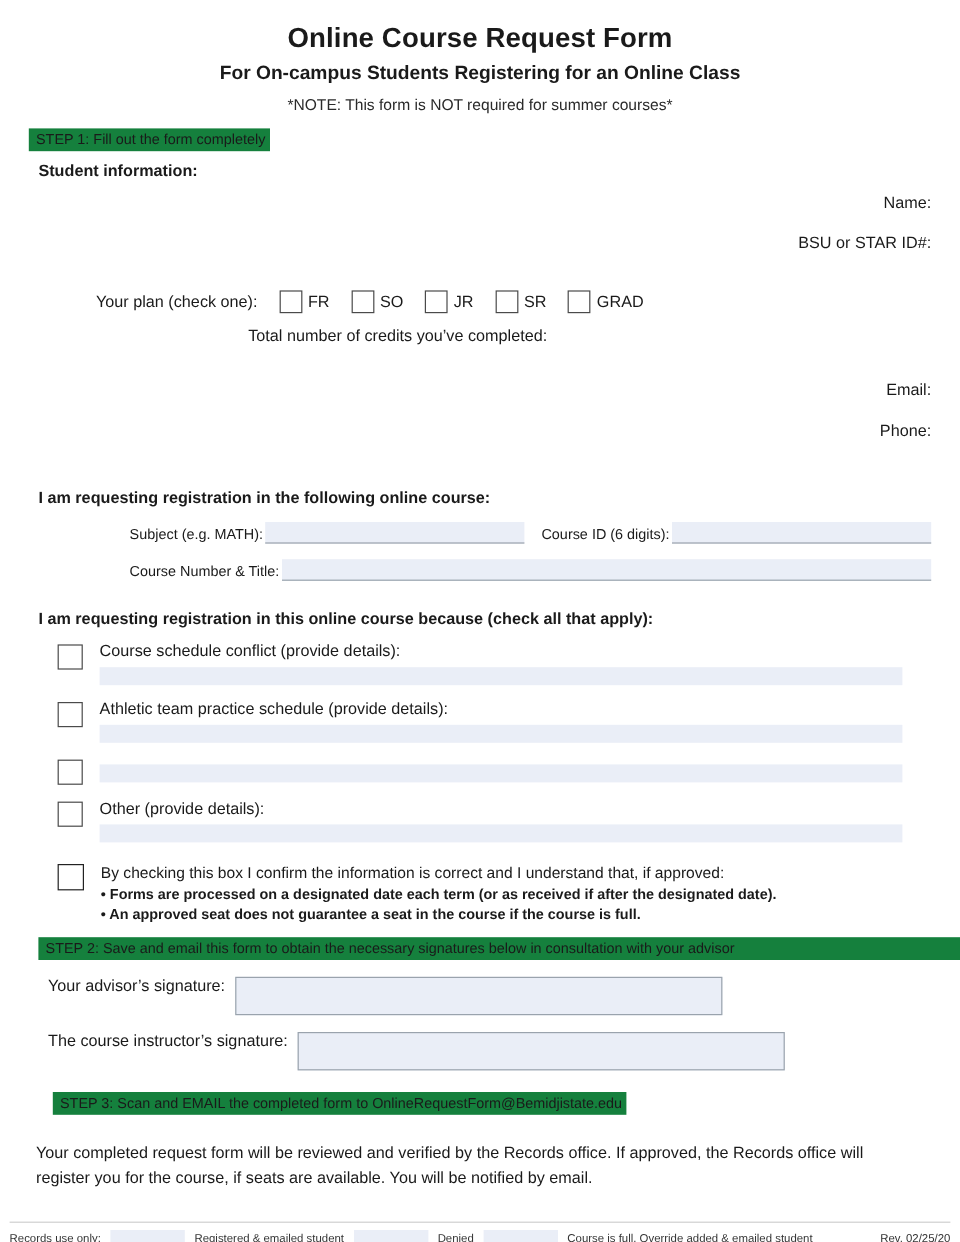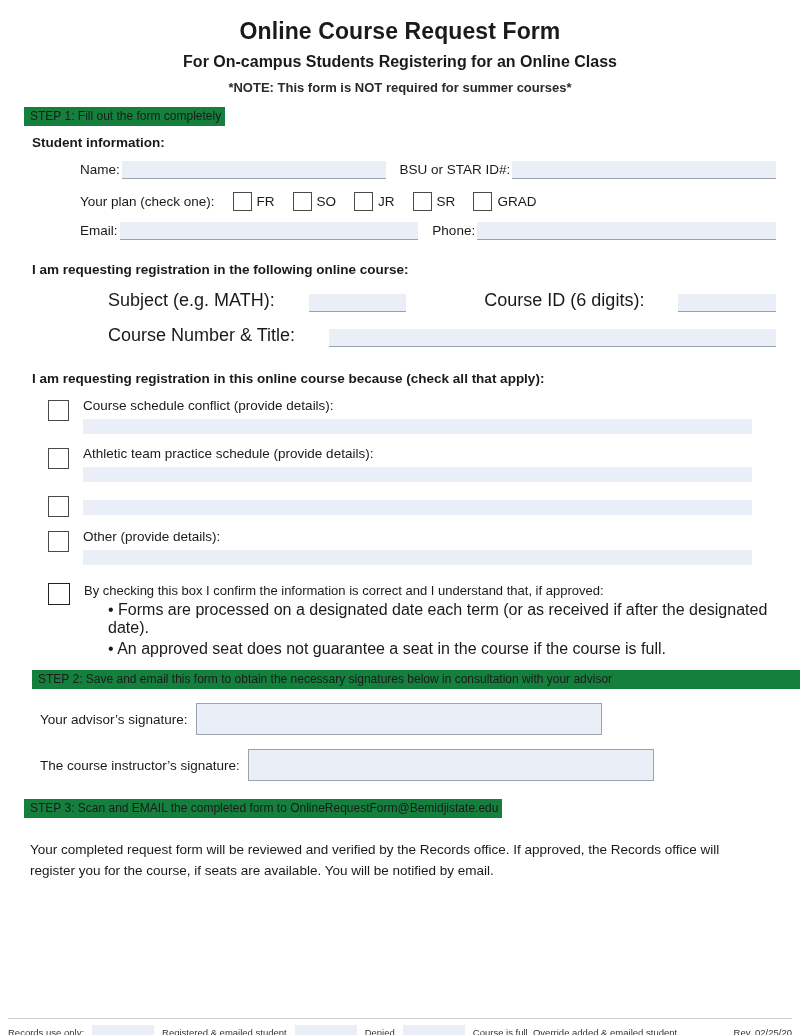--- a/index.html
+++ b/index.html
@@ -33,21 +33,20 @@
     text-align: center;
     font-size: 16px;
     font-weight: bold;
     margin-top: 8px;
   }
   .note {
     text-align: center;
     font-size: 13px;
     margin-top: 9px;
     color: #2a2a2a;
-    font-weight: bold;
   }
   .step-bar {
     background: #15803d;
     font-weight: normal;
     font-size: 12px;
     padding: 2px 4px 3px 6px;
     display: inline-block;
     margin-top: 12px;
     white-space: nowrap;
   }
@@ -57,23 +56,24 @@
     margin-right: -24px;
   }
   .section-head {
     font-weight: bold;
     font-size: 13.5px;
     margin-top: 9px;
     margin-left: 8px;
   }
   .row {
     display: flex;
-    align-items: center;
+    align-items: flex-end;
     margin-top: 11px;
     font-size: 13.5px;
+    flex-direction: column;
   }
   .label {
     white-space: nowrap;
     padding-bottom: 1px;
   }
   .fill {
     flex: 1 1 auto;
     border-bottom: 1px solid #9aa3ad;
     background: #eaeef7;
     height: 17px;
@@ -141,27 +141,27 @@
     margin-left: 24px;
     display: flex;
     align-items: flex-start;
     font-size: 13px;
   }
   .confirm .cbox {
     margin-right: 14px;
     margin-top: 0;
   }
   .bullet {
-    font-size: 16px;
+    font-size: 12px;
     margin-top: 3px;
-    margin-left: 24px;
+    margin-left: 0;
+    font-weight: bold;
   }
   .sig-row {
     display: flex;
-    align-items: center;
     margin-top: 14px;
     font-size: 13.5px;
     margin-left: 16px;
   }
   .sig-label {
     white-space: nowrap;
     margin-right: 8px;
   }
   .sig-box {
     height: 30px;
@@ -201,22 +201,21 @@
   }
   .rb-rev {
     margin-left: auto;
     white-space: nowrap;
   }
   .subject-row {
     display: flex;
     align-items: flex-end;
     margin-top: 13px;
     margin-left: 84px;
-    font-size: 18px;
-    gap: 32px;
+    font-size: 12px;
   }
 </style>
 </head>
 <body>
 
 <div class="page">
 
   <div class="title">Online Course Request Form</div>
   <div class="subtitle">For On-campus Students Registering for an Online Class</div>
   <div class="note">*NOTE: This form is NOT required for summer courses*</div>
@@ -250,20 +249,24 @@
     <span class="class-opt">
       <span class="cbox"></span>
       <span>SR</span>
     </span>
     <span class="class-opt">
       <span class="cbox"></span>
       <span>GRAD</span>
     </span>
   </div>
 
+  <div class="row indent" style="margin-right:320px;">
+    <span class="label">Total number of credits you’ve completed:</span>
+    <span class="fill"></span>
+  </div>
 
   <div class="row indent">
     <span class="label">Email:</span>
     <span class="fill"></span>
     <span class="gap"></span>
     <span class="label">Phone:</span>
     <span class="fill"></span>
   </div>
 
   <div class="section-head" style="margin-top:22px;">I am requesting registration in the following online course:</div>
@@ -328,21 +331,21 @@
   <div class="sig-row">
     <span class="sig-label">Your advisor’s signature:</span>
     <span class="sig-box a"></span>
   </div>
 
   <div class="sig-row">
     <span class="sig-label">The course instructor’s signature:</span>
     <span class="sig-box b"></span>
   </div>
 
-  <div class="step-bar" style="margin-top:18px; margin-left:0;">STEP 3: Scan and EMAIL the completed form to OnlineRequestForm@Bemidjistate.edu</div>
+  <div class="step-bar" style="margin-top:18px; margin-left:20px;">STEP 3: Scan and EMAIL the completed form to OnlineRequestForm@Bemidjistate.edu</div>
 
   <div class="footer-para">Your completed request form will be reviewed and verified by the Records office.  If approved, the Records office will register you for the course, if seats are available. You will be notified by email.</div>
 
   <div class="records-bar">
     <span class="rb-lbl">Records use only:</span>
     <span class="rb-field"></span>
     <span class="rb-lbl">Registered &amp; emailed student</span>
     <span class="rb-field"></span>
     <span class="rb-lbl">Denied</span>
     <span class="rb-field"></span>

